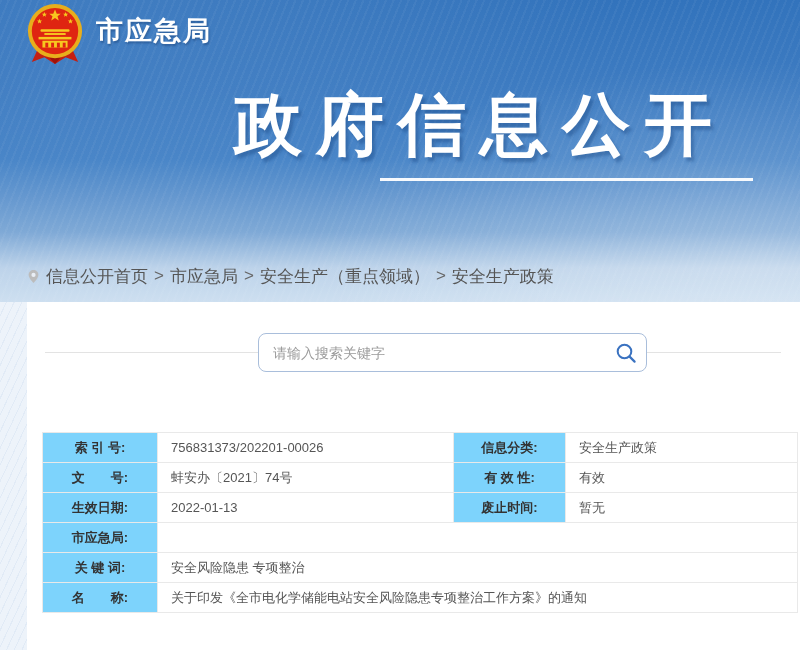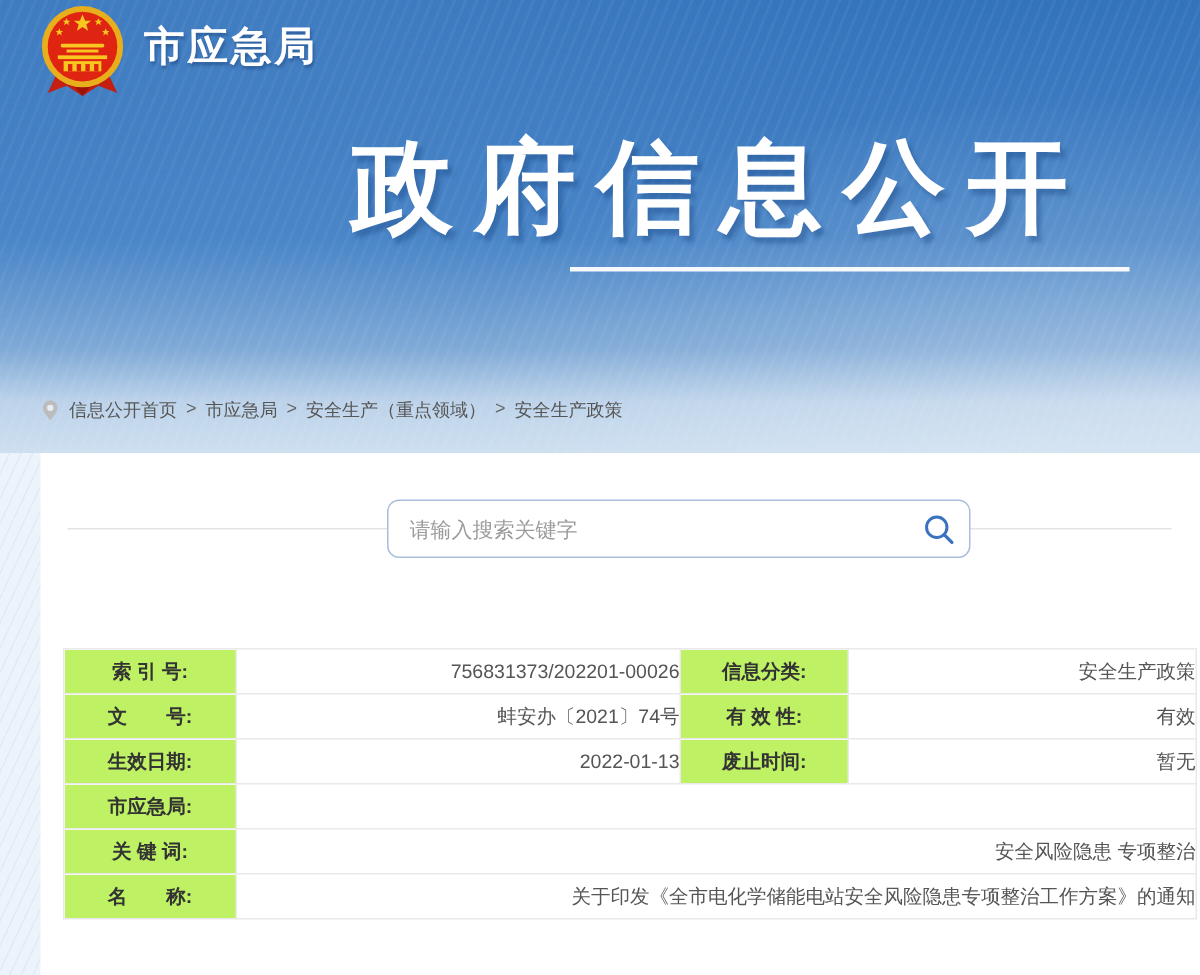--- a/index.html
+++ b/index.html
@@ -41,21 +41,21 @@
     margin-left:37px;
   }
   .banner-underline {
     position:absolute; left:380px; top:178px; width:373px; height:3px;
     background:rgba(255,255,255,0.95);
   }
 
   
   .breadcrumb {
     position:absolute; left:27px; top:265px; height:22px;
-    display:flex; align-items:flex-start; font-size:12px; color:#555;
+    display:flex; align-items:center; font-size:17px; color:#555;
   }
   .breadcrumb .pin { width:13px; height:17px; margin-right:6px; display:block; }
   .breadcrumb a { color:#555; text-decoration:none; cursor:pointer; }
   .breadcrumb .sep { margin:0 6px; color:#666; }
 
   
   .panel {
     position:absolute; left:27px; top:302px; width:773px; height:348px;
     background:#ffffff;
   }
@@ -82,23 +82,23 @@
   
   table.info {
     position:absolute; left:15px; top:130px; width:755px;
     border-collapse:collapse; table-layout:fixed;
   }
   table.info td {
     border:1px solid #e9e9e9; height:30px; font-size:13px;
     vertical-align:middle; overflow:hidden; white-space:nowrap;
   }
   td.lbl {
-    background:#bef264; color:#333; font-weight:bold; text-align:center;
-  }
-  td.val { color:#555; padding-left:13px; background:#fff;text-align:right; }
+    background:#7dd3fc; color:#333; font-weight:bold; text-align:center;
+  }
+  td.val { color:#555; padding-left:13px; background:#fff; }
   col.c-l1 { width:115px; } col.c-v1 { width:296px; }
   col.c-l2 { width:112px; } col.c-v2 { width:232px; }
 </style>
 </head>
 <body>
 
 <div class="banner">
 
   <div class="logo-area">
     <svg class="emblem" viewBox="0 0 60 64">

